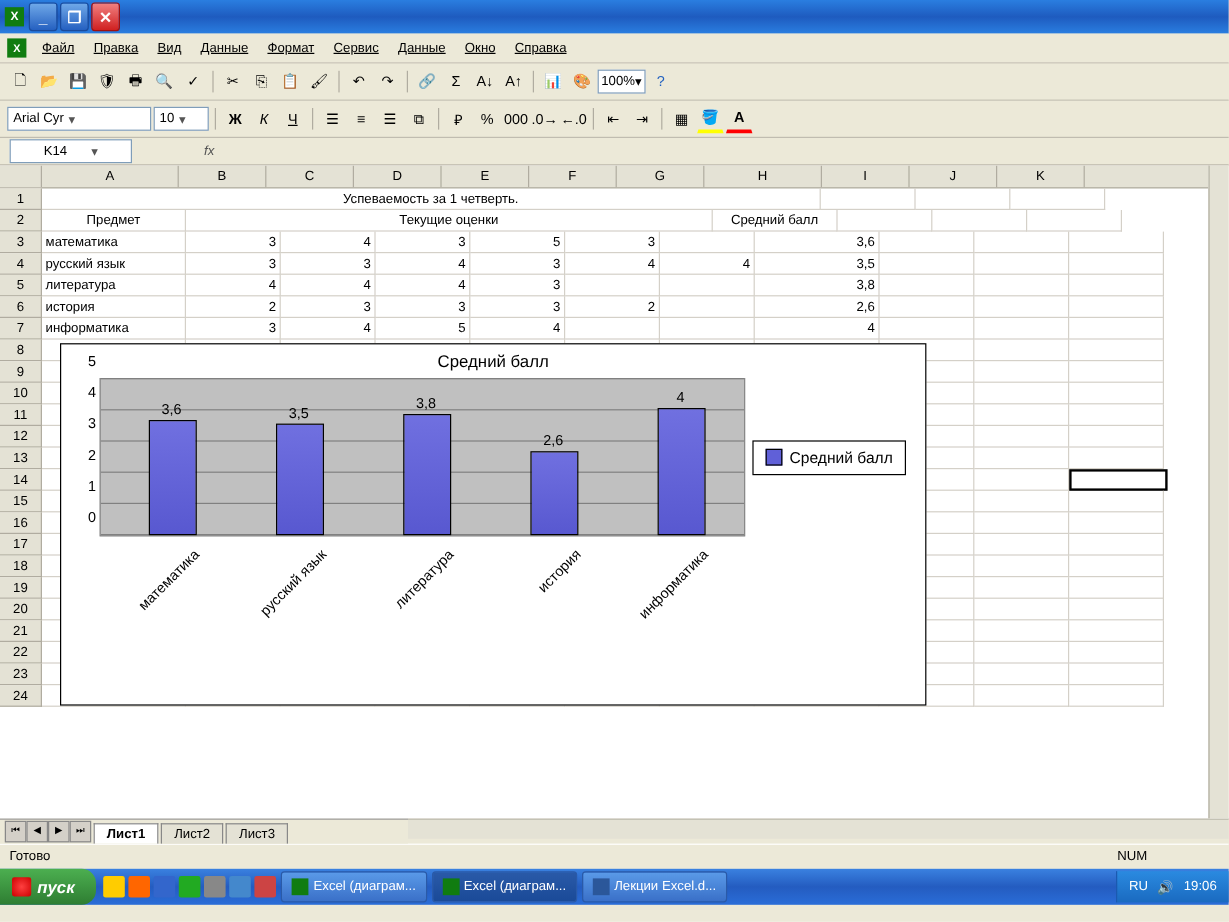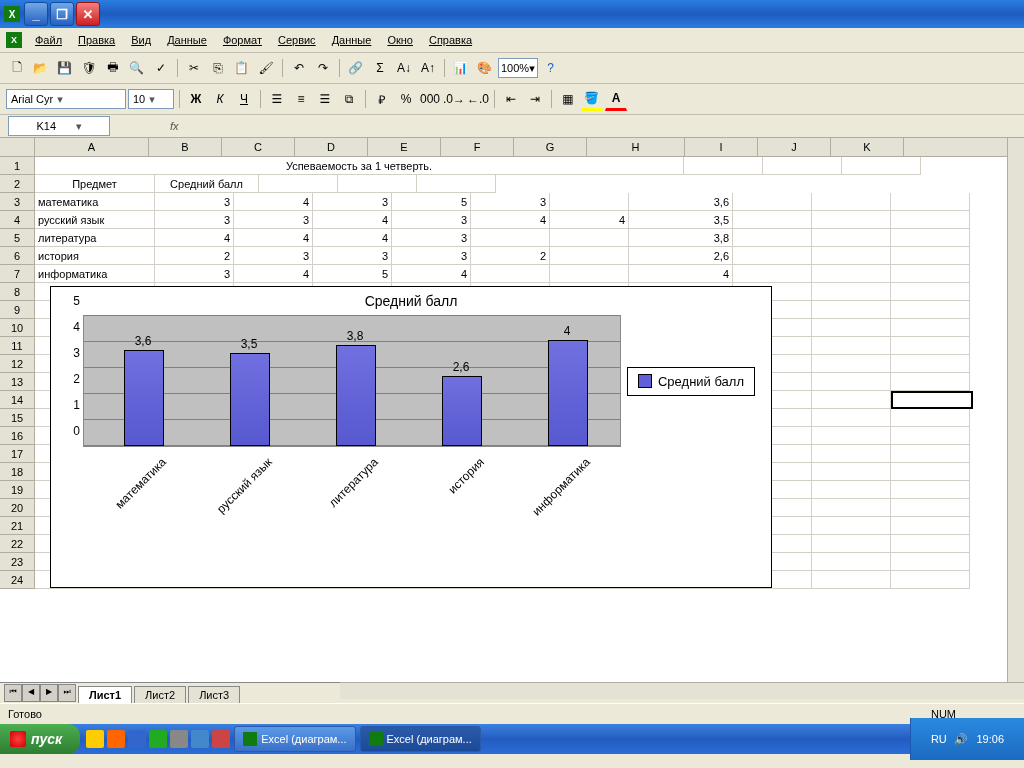--- a/index.html
+++ b/index.html
@@ -59,21 +59,21 @@
 .stab.active{font-weight:bold;background:#fff}
 .stab.inactive{background:#e4e2d5}
 .status{height:20px;background:#ece9d8;display:flex;align-items:center;padding:0 8px;border-top:1px solid #fff;font-size:11px}
 .status .num{margin-left:auto;margin-right:60px}
 .taskbar{height:30px;background:linear-gradient(to bottom,#3a81e0 0%,#245cc0 50%,#2a6dd8 100%);display:flex;align-items:center;color:#fff}
 .start{height:30px;background:linear-gradient(to bottom,#4caf50,#2e7d32);padding:0 18px 0 10px;display:flex;align-items:center;font-weight:bold;font-style:italic;font-size:14px;border-radius:0 12px 12px 0;cursor:pointer}
 .tray-ql{display:flex;gap:3px;margin-left:6px}
 .qlbtn{width:18px;height:18px;border-radius:2px;cursor:pointer}
 .taskbtn{height:24px;background:linear-gradient(to bottom,#5a9ae8,#3a70c8);border:1px solid #2a5aa8;border-radius:3px;margin-left:4px;padding:0 8px;display:flex;align-items:center;gap:4px;font-size:11px;cursor:pointer;max-width:150px;overflow:hidden;white-space:nowrap}
 .taskbtn.active{background:linear-gradient(to bottom,#2a5aa8,#1a4a98)}
-.systray{margin-left:auto;background:linear-gradient(to bottom,#2a8ae0,#1a6ac0);height:42px;display:flex;align-items:center;padding:0 20px;gap:8px;border-left:1px solid #1a5ab0}
+.systray{margin-left:auto;background:linear-gradient(to bottom,#2a8ae0,#1a6ac0);height:26px;display:flex;align-items:center;padding:0 10px;gap:8px;border-left:1px solid #1a5ab0}
 .hscroll{height:16px;background:#e4e2d5;border-top:1px solid #b0aca0}
 .vscroll{width:16px;background:#e4e2d5;border-left:1px solid #b0aca0}
 .ta-r{text-align:right}
 .ta-c{text-align:center}
 </style>
 </head>
 <body>
 
 <div class="titlebar">
   <span class="icon">X</span>
@@ -197,20 +197,21 @@
         <div class="row">
           <div class="rowh">1</div>
           <div class="cell ta-c" style="width: 642px;">Успеваемость за 1 четверть.</div>
           <div class="cell" style="width: 72px;"></div>
           <div class="cell" style="width: 72px;"></div>
           <div class="cell" style="width: 72px;"></div>
         </div>
         <div class="row">
           <div class="rowh">2</div>
           <div class="cell ta-c" style="width: 113px;">Предмет</div>
+          <div class="cell ta-c" style="width: 432px;">Текущие оценки</div>
           <div class="cell ta-c" style="width: 97px;">Средний балл</div>
           <div class="cell" style="width: 72px;"></div>
           <div class="cell" style="width: 72px;"></div>
           <div class="cell" style="width: 72px;"></div>
         </div>
         <div class="row">
           <div class="rowh">3</div>
           <div class="cell" style="width: 113px;">математика</div>
           <div class="cell ta-r" style="width: 72px;">3</div>
           <div class="cell ta-r" style="width: 72px;">4</div>
@@ -602,18 +603,22 @@
     <span class="qlbtn" style="background:#cc4444"></span>
   </div>
   <div class="taskbtn">
       <span style="width:14px;height:14px;background:#107c10"></span>
       <span>Excel (диаграм...</span>
     </div>
   <div class="taskbtn active">
       <span style="width:14px;height:14px;background:#107c10"></span>
       <span>Excel (диаграм...</span>
     </div>
+  <div class="taskbtn">
+      <span style="width:14px;height:14px;background:#2b579a"></span>
+      <span>Лекции Excel.d...</span>
+    </div>
   <div class="systray">
     <span>RU</span>
     <span>🔊</span>
     <span>19:06</span>
   </div>
 </div>
 
 </body></html>

